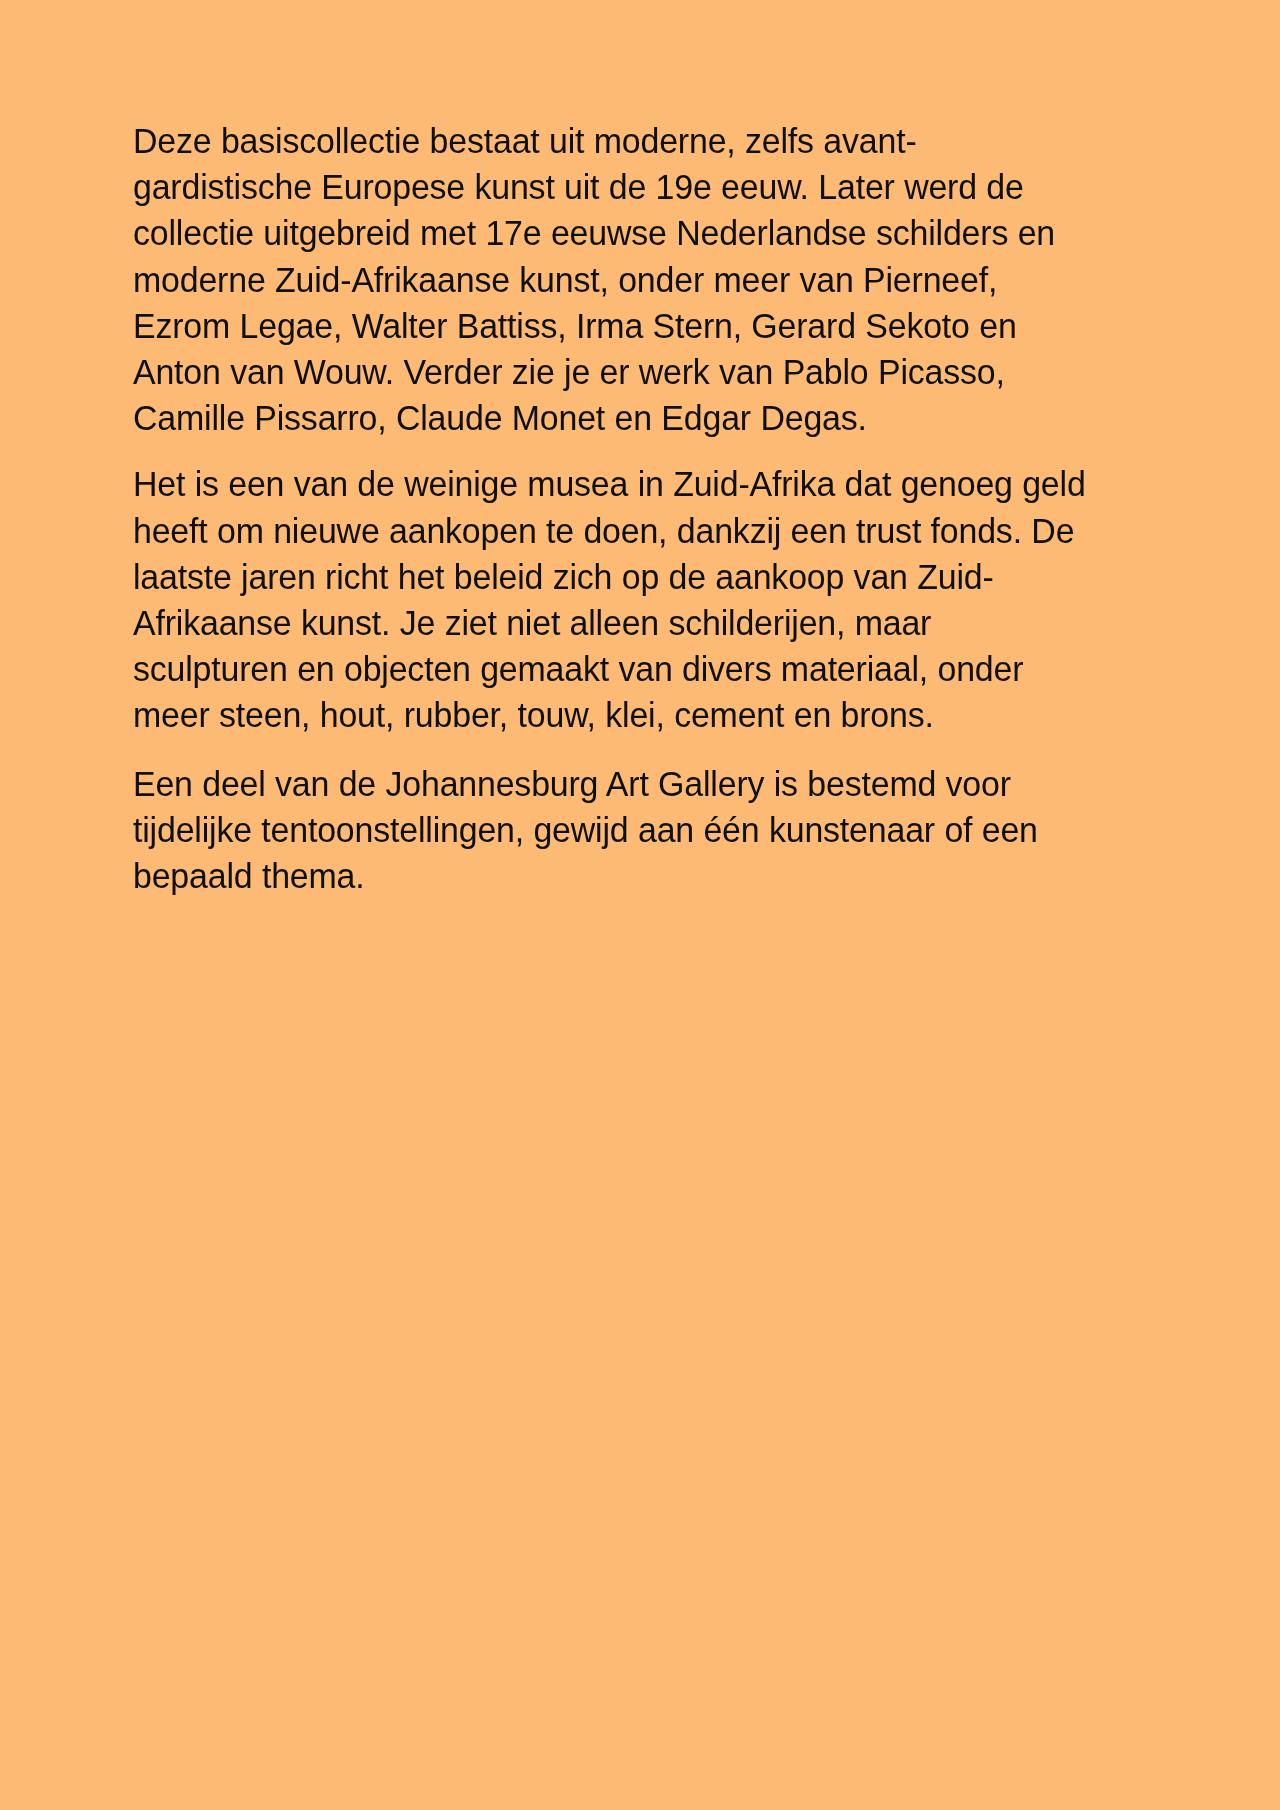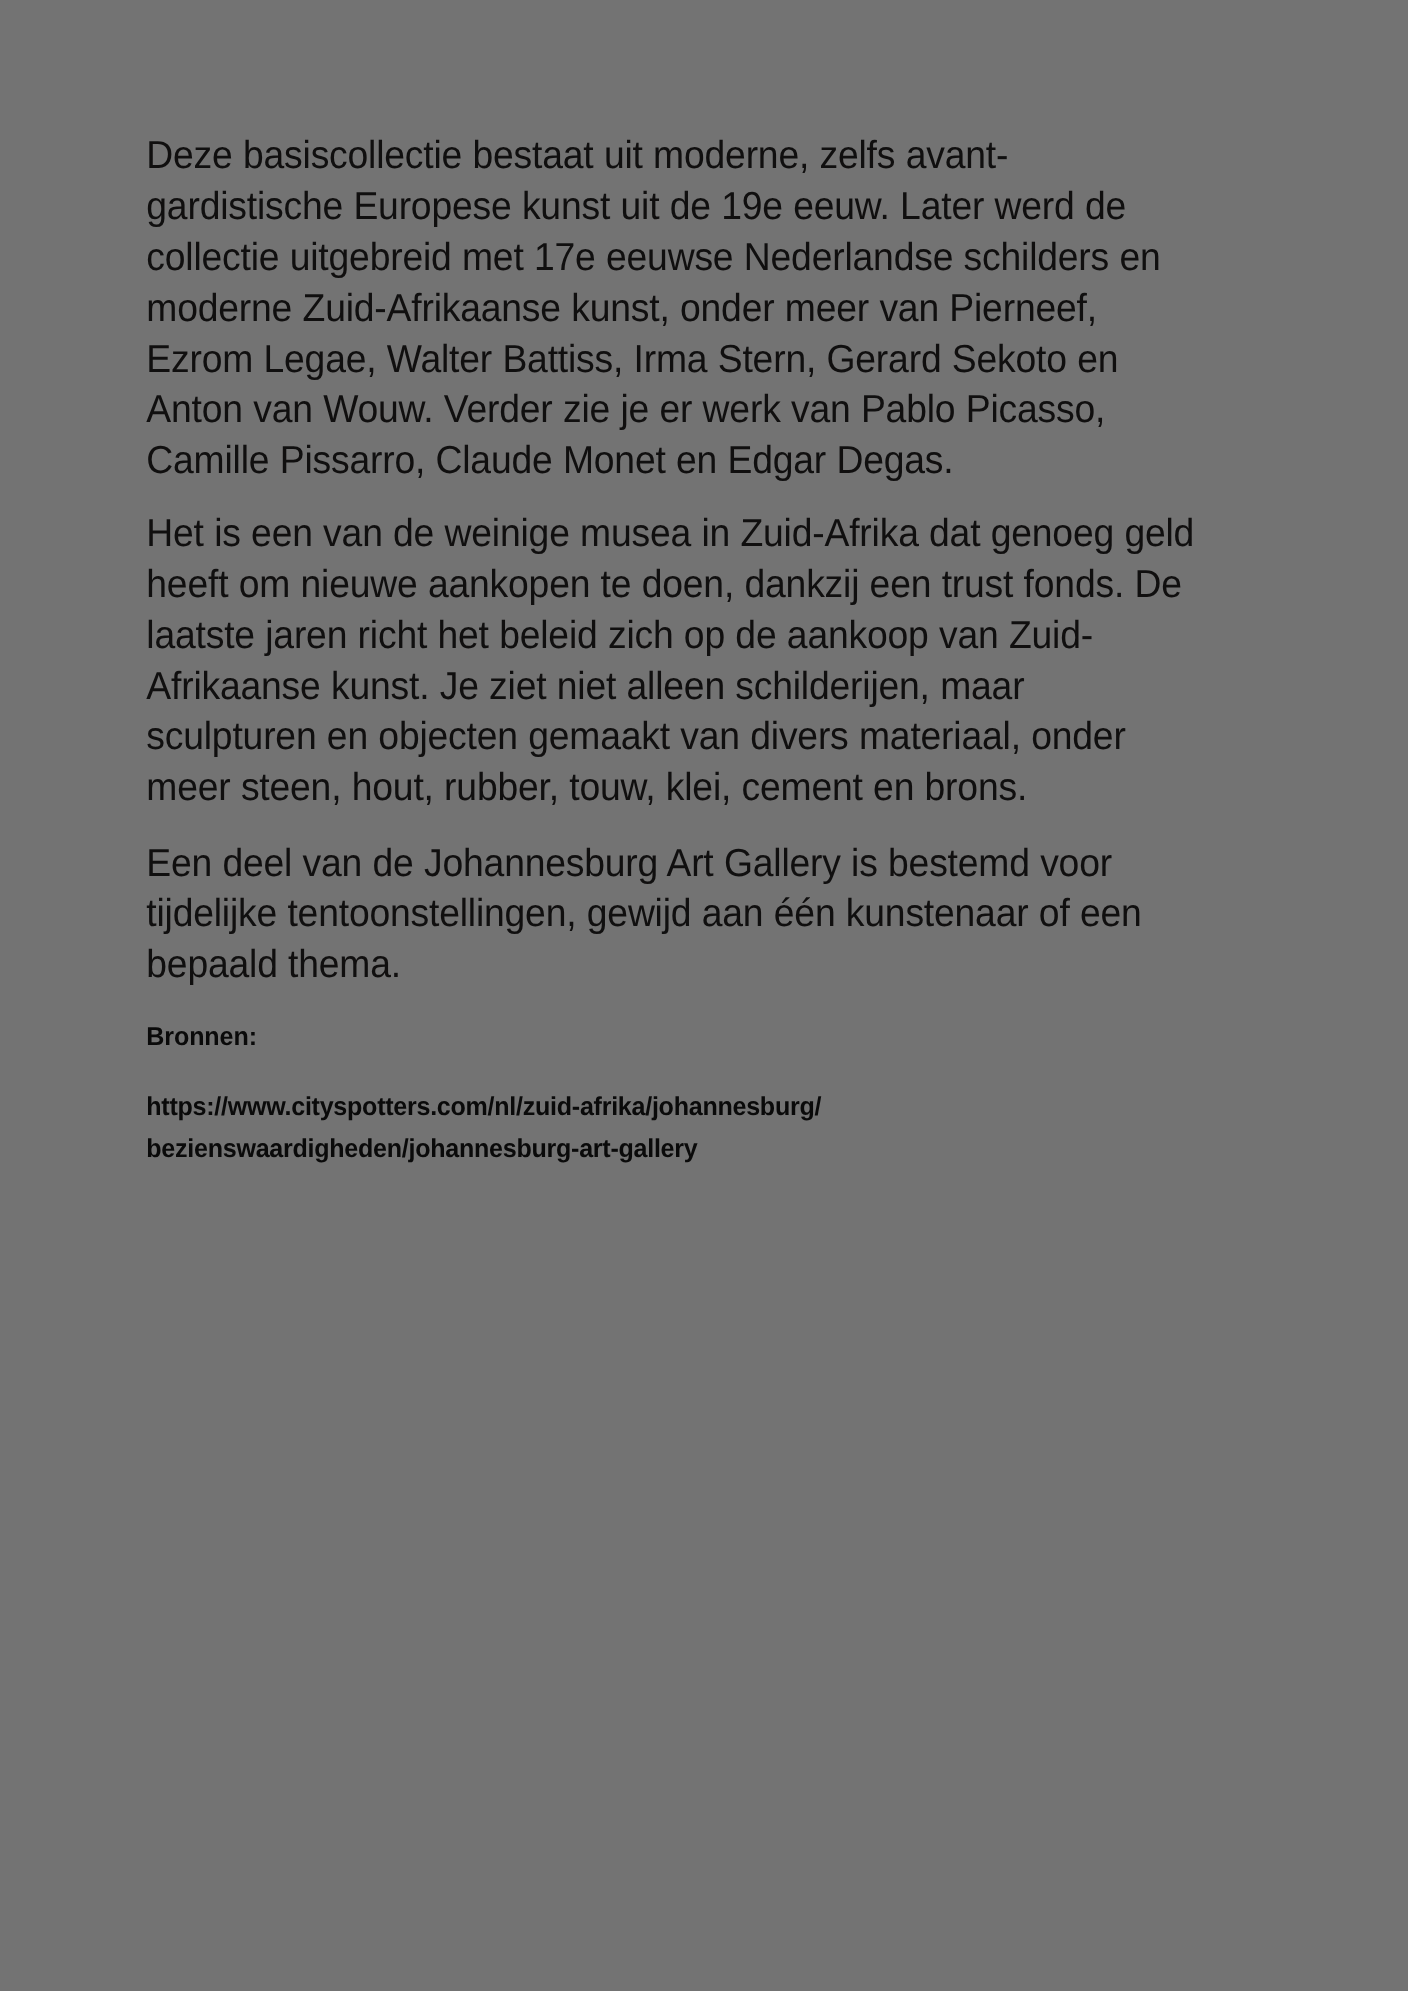--- a/index.html
+++ b/index.html
@@ -16,21 +16,21 @@
     overflow: hidden;
     font-family: "Liberation Sans", "DejaVu Sans", sans-serif;
     color: #000000;
     -webkit-font-smoothing: antialiased;
   }
 
   
   .page {
     position: absolute;
     inset: 0;
-    background: #737373;
+    background: #fdba74;
   }
 
   
   .text-column {
     position: absolute;
     left: 133px;
     top: 118px;
     width: 850px;
   }
 
@@ -93,26 +93,16 @@
 <div class="page">
 
   <div class="text-column">
 
     <p class="body-paragraph p-gap-1">Deze basiscollectie bestaat uit moderne, zelfs avant-gardistische Europese kunst uit de 19e eeuw. Later werd de collectie uitgebreid met 17e eeuwse Nederlandse schilders en moderne Zuid-Afrikaanse kunst, onder meer van Pierneef, Ezrom Legae, Walter Battiss, Irma Stern, Gerard Sekoto en Anton van Wouw. Verder zie je er werk van Pablo Picasso, Camille Pissarro, Claude Monet en Edgar Degas.</p>
 
     <p class="body-paragraph p-gap-2">Het is een van de weinige musea in Zuid-Afrika dat genoeg geld heeft om nieuwe aankopen te doen, dankzij een trust fonds. De laatste jaren richt het beleid zich op de aankoop van Zuid-Afrikaanse kunst. Je ziet niet alleen schilderijen, maar sculpturen en objecten gemaakt van divers materiaal, onder meer steen, hout, rubber, touw, klei, cement en brons.</p>
 
     <p class="body-paragraph p-gap-3">Een deel van de Johannesburg Art Gallery is bestemd voor tijdelijke tentoonstellingen, gewijd aan één kunstenaar of een bepaald thema.</p>
 
-    <div class="sources-block">
-
-      <p class="sources-heading">Bronnen:</p>
-
-      <p class="source-url">
-        <span class="url-line">https://www.cityspotters.com/nl/zuid-afrika/johannesburg/</span>
-        <span class="url-line">bezienswaardigheden/johannesburg-art-gallery</span>
-      </p>
-
-    </div>
 
   </div>
 
 </div>
 
 </body></html>

